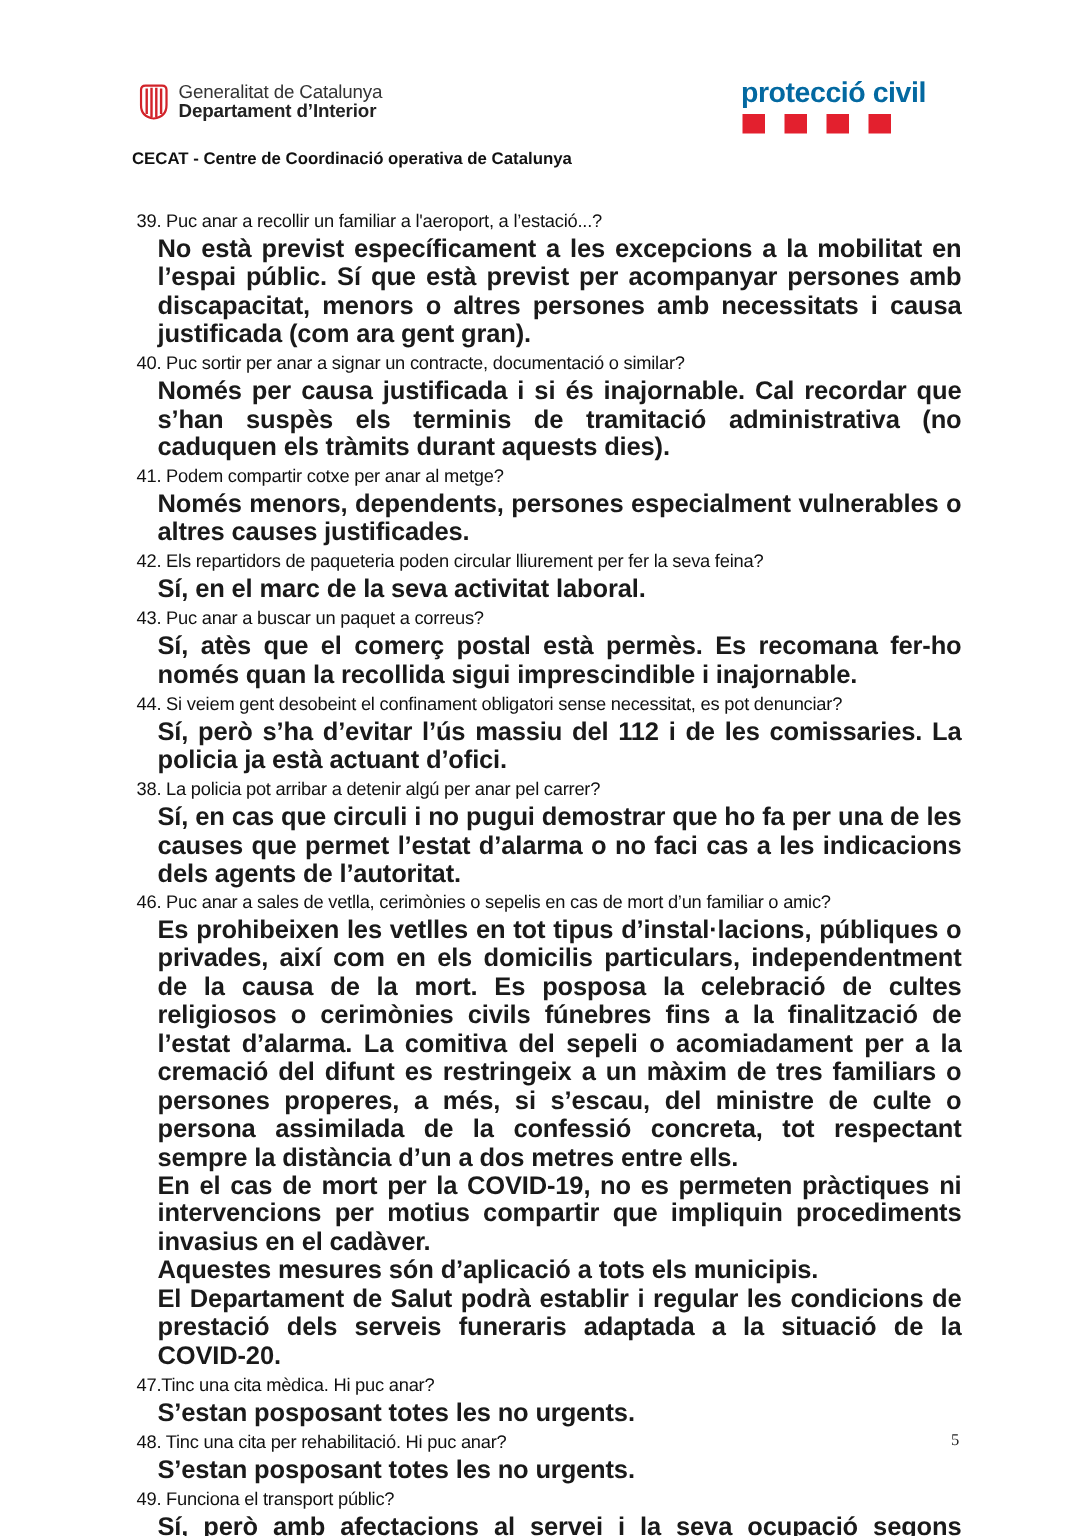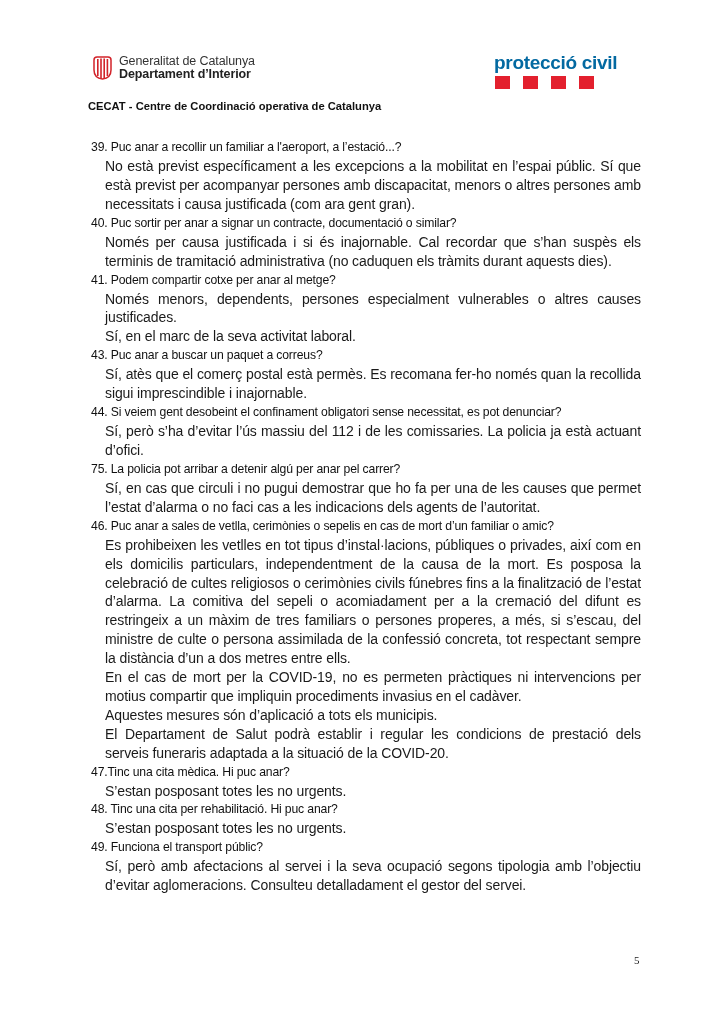--- a/index.html
+++ b/index.html
@@ -12,22 +12,22 @@
   .gencat-line2 { font-size: 12.5px; font-weight: bold; color: #222; letter-spacing: -0.1px; }
   .pc { position: absolute; left: 494px; top: 53px; }
   .pc-title { font-size: 19px; font-weight: bold; color: #0369a1; letter-spacing: -0.3px; line-height: 20px; }
   .pc-squares { display: flex; gap: 13px; margin-top: 3px; margin-left: 1px; }
   .pc-sq { width: 15px; height: 13px; background: #e3202e; }
   .org-header { position: absolute; left: 88px; top: 100px; font-size: 11.2px; font-weight: bold; color: #111; }
   .content { position: absolute; left: 91px; top: 138px; width: 550px; }
   .faq { margin: 0; }
   .q { font-family: "Liberation Sans", sans-serif; font-weight: normal; font-size: 12.2px;
        line-height: 19px; color: #111; letter-spacing: -0.15px; }
-  .a { margin-left: 14px; font-family: "Liberation Sans", sans-serif; font-size: 14px; line-height: 18.9px;
-       color: #1a1a1a; text-align: justify; letter-spacing: -0.1px; }
+  .a { margin-left: 14px; font-family: "Liberation Sans", sans-serif; font-size: 17px; line-height: 18.9px;
+       color: #1a1a1a; text-align: justify; letter-spacing: -0.1px; font-weight: bold; }
   .a p { margin: 0; }
   .page-num { position: absolute; left: 634px; top: 954px; font-family: "Liberation Serif", serif; font-size: 11px; color: #222; }
 </style>
 </head>
 <body>
 
 <div class="gencat">
   <svg class="gencat-emblem" viewBox="0 0 19 24">
     <path d="M1 4 Q1 1 4 1 L15 1 Q18 1 18 4 L18 14 Q18 22 9.5 23 Q1 22 1 14 Z" fill="none" stroke="#d2232a" stroke-width="1.5"></path>
     <rect x="4" y="3" width="1.6" height="17" fill="#d2232a"></rect>
@@ -66,38 +66,39 @@
         <p>Només per causa justificada i si és inajornable. Cal recordar que s’han suspès els terminis de tramitació administrativa (no caduquen els tràmits durant aquests dies).</p>
       </div>
     </div>
     <div class="faq">
       <div class="q">41. Podem compartir cotxe per anar al metge?</div>
       <div class="a">
         <p>Només menors, dependents, persones especialment vulnerables o altres causes justificades.</p>
       </div>
     </div>
     <div class="faq">
+      <div class="q">42. Els repartidors de paqueteria poden circular lliurement per fer la seva feina?</div>
       <div class="a">
         <p>Sí, en el marc de la seva activitat laboral.</p>
       </div>
     </div>
     <div class="faq">
       <div class="q">43. Puc anar a buscar un paquet a correus?</div>
       <div class="a">
         <p>Sí, atès que el comerç postal està permès. Es recomana fer-ho només quan la recollida sigui imprescindible i inajornable.</p>
       </div>
     </div>
     <div class="faq">
       <div class="q">44. Si veiem gent desobeint el confinament obligatori sense necessitat, es pot denunciar?</div>
       <div class="a">
         <p>Sí, però s’ha d’evitar l’ús massiu del 112 i de les comissaries. La policia ja està actuant d’ofici.</p>
       </div>
     </div>
     <div class="faq">
-      <div class="q">75. La policia pot arribar a detenir algú per anar pel carrer?</div>
+      <div class="q">38. La policia pot arribar a detenir algú per anar pel carrer?</div>
       <div class="a">
         <p>Sí, en cas que circuli i no pugui demostrar que ho fa per una de les causes que permet l’estat d’alarma o no faci cas a les indicacions dels agents de l’autoritat.</p>
       </div>
     </div>
     <div class="faq">
       <div class="q">46. Puc anar a sales de vetlla, cerimònies o sepelis en cas de mort d’un familiar o amic?</div>
       <div class="a">
         <p>Es prohibeixen les vetlles en tot tipus d’instal·lacions, públiques o privades, així com en els domicilis particulars, independentment de la causa de la mort. Es posposa la celebració de cultes religiosos o cerimònies civils fúnebres fins a la finalització de l’estat d’alarma. La comitiva del sepeli o acomiadament per a la cremació del difunt es restringeix a un màxim de tres familiars o persones properes, a més, si s’escau, del ministre de culte o persona assimilada de la confessió concreta, tot respectant sempre la distància d’un a dos metres entre ells.</p>
         <p>En el cas de mort per la COVID-19, no es permeten pràctiques ni intervencions per motius compartir que impliquin procediments invasius en el cadàver.</p>
         <p>Aquestes mesures són d’aplicació a tots els municipis.</p>

